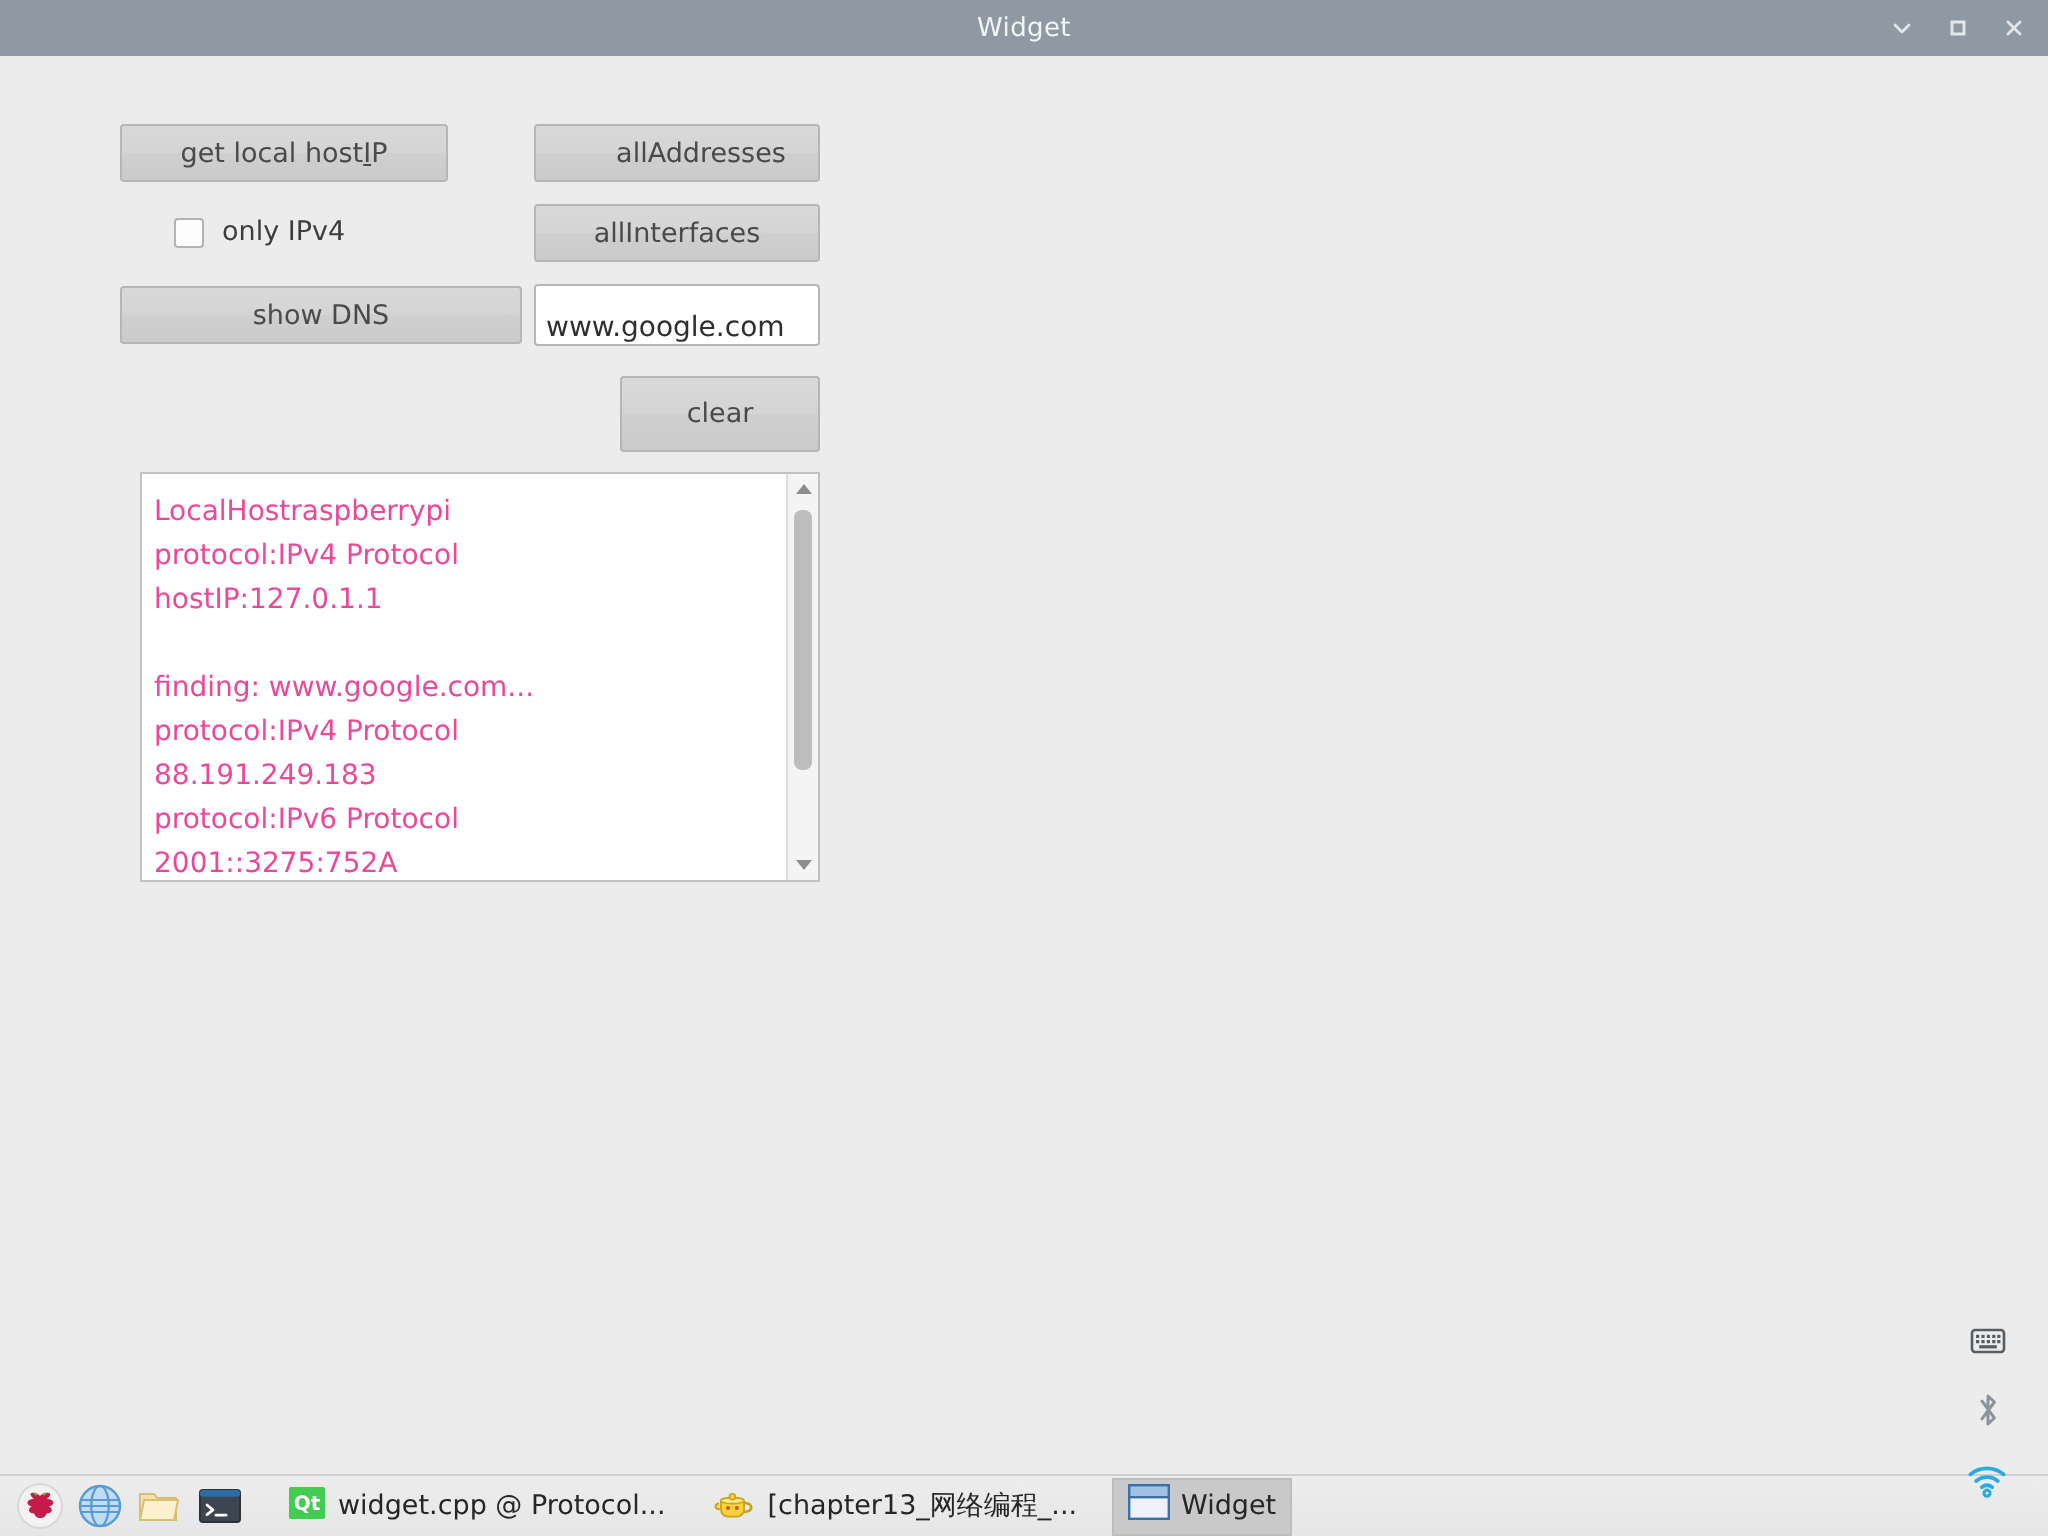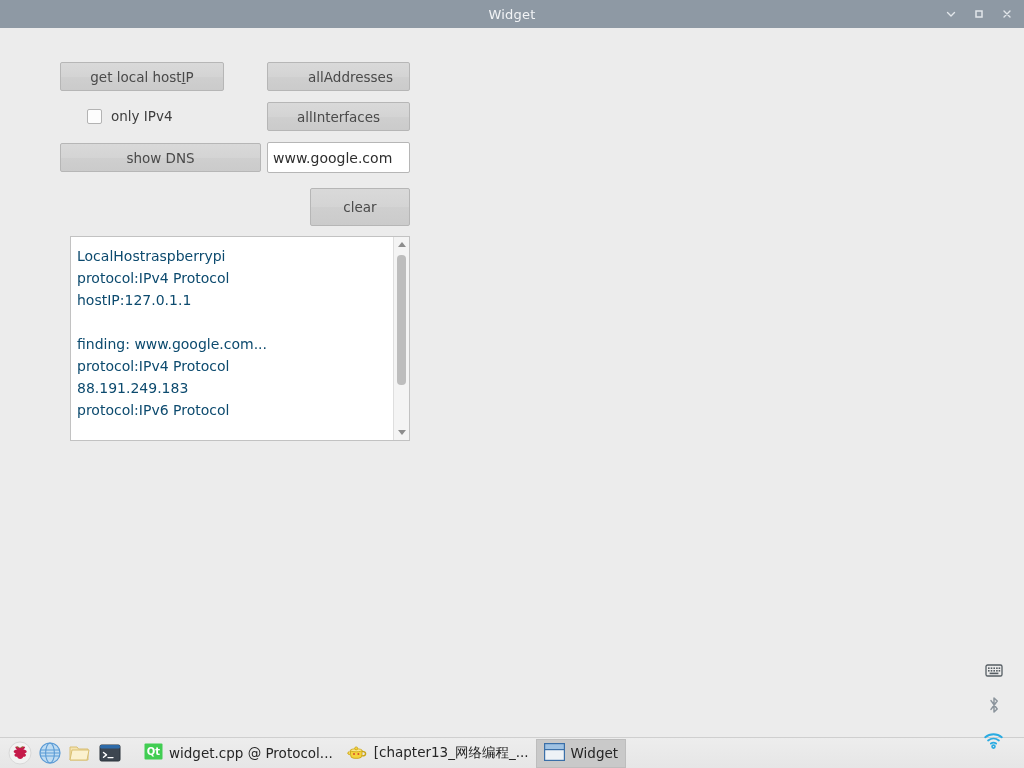--- a/index.html
+++ b/index.html
@@ -101,21 +101,21 @@
   }
 
   
   .qlineedit {
     position: absolute;
     background: #ffffff;
     border: 1px solid #b6b6b6;
     border-radius: 2px;
     box-sizing: border-box;
     display: flex;
-    align-items: center;
+    align-items: flex-end;
     padding-left: 5px;
     font-size: 14px;
     color: #2e2e2e;
     overflow: hidden;
     white-space: nowrap;
     cursor: text;
   }
 
   
   .qtextarea {
@@ -129,21 +129,21 @@
     position: absolute;
     left: 0; top: 0;
     right: 16px; bottom: 0;
     padding: 8px 6px 0 6px;
     box-sizing: border-box;
     overflow: hidden;
   }
   .qtextarea-line {
     font-size: 14px;
     line-height: 22px;
-    color: #0c4a6e;
+    color: #ec4899;
     white-space: pre;
     font-family: "DejaVu Sans", sans-serif;
   }
 
   
   .qscroll {
     position: absolute;
     right: 0; top: 0;
     width: 16px;
     height: 100%;
@@ -200,21 +200,21 @@
   }
   .launch-icon {
     width: 27px; height: 27px;
     display: flex; align-items: center; justify-content: center;
     cursor: default;
   }
   .tasks {
     display: flex;
     align-items: center;
     margin-left: 14px;
-    gap: 0px;
+    gap: 10px;
     flex: 1;
     min-width: 0;
   }
   .task-btn {
     display: flex;
     align-items: center;
     gap: 6px;
     height: 29px;
     padding: 0 7px;
     font-size: 13.5px;
@@ -309,20 +309,21 @@
     <div class="qtextarea" style="left:70px; top:208px; width:340px; height:205px;">
       <div class="qtextarea-inner">
         <div class="qtextarea-line">LocalHostraspberrypi</div>
         <div class="qtextarea-line">protocol:IPv4 Protocol</div>
         <div class="qtextarea-line">hostIP:127.0.1.1</div>
         <div class="qtextarea-line">&nbsp;</div>
         <div class="qtextarea-line">finding: www.google.com...</div>
         <div class="qtextarea-line">protocol:IPv4 Protocol</div>
         <div class="qtextarea-line">88.191.249.183</div>
         <div class="qtextarea-line">protocol:IPv6 Protocol</div>
+        <div class="qtextarea-line">2001::3275:752A</div>
       </div>
       <div class="qscroll">
         <div class="arrow up">
             <i></i>
           </div>
         <div class="thumb" style="top:18px; height:130px;"></div>
         <div class="arrow down">
             <i></i>
           </div>
       </div>

